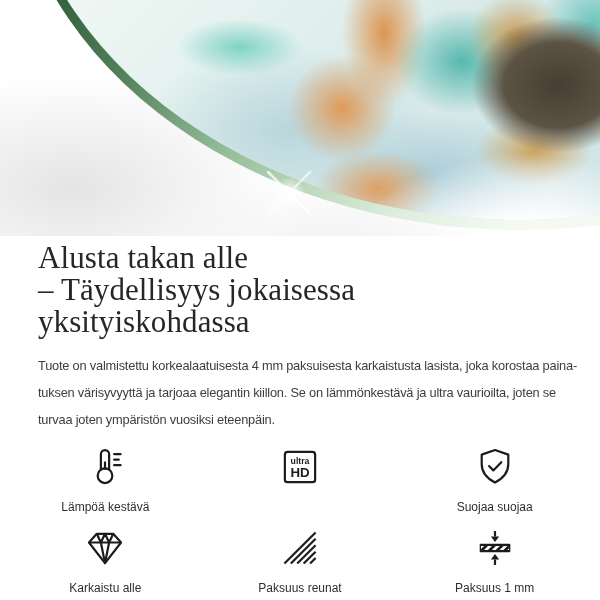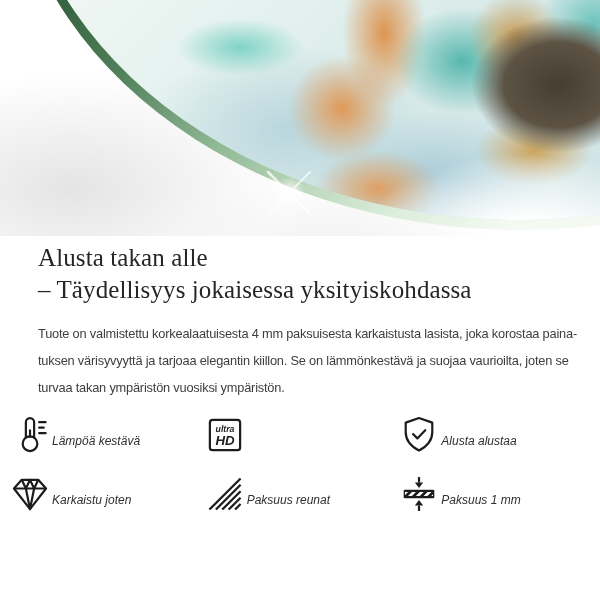--- a/index.html
+++ b/index.html
@@ -54,37 +54,37 @@
       linear-gradient(45deg, transparent 46.5%, rgba(255,255,255,.95) 50%, transparent 53.5%),
       linear-gradient(-45deg, transparent 47.5%, rgba(255,255,255,.85) 50%, transparent 52.5%),
       radial-gradient(circle, rgba(255,255,255,.95) 0%, rgba(255,255,255,0) 52%);
   }
   
   .content{padding:0 38px;}
   h1{
     margin:6px 0 0 0;
     font-family:"Liberation Serif", serif;
     font-weight:400;
-    font-size:25px;line-height:32px;
+    font-size:31px;line-height:32px;
     color:var(--text-heading,#262626);
     letter-spacing:.1px;
   }
   h1 span{display:block;}
   .para{margin:14px 0 0 0;}
   .para span{
     display:block;white-space:nowrap;
     font-size:12.8px;line-height:27px;letter-spacing:-.2px;
     color:var(--text-body,#3d3d3d);
   }
   
   .features{
     margin-top:12px;padding:0 8px;
     display:grid;grid-template-columns:1fr 1fr 1fr;row-gap:12px;
   }
-  .feature{display:flex;flex-direction:row;align-items:center;font-style:italic;}
+  .feature{display:flex;flex-direction:column;align-items:center;}
   .icon-wrap{height:47px;display:flex;align-items:flex-start;justify-content:center;}
   .feature-label{
     margin-top:8px;font-size:12px;line-height:14px;
     color:var(--text-label,#2f2f2f);text-align:center;
   }
   .icn{stroke:var(--icon,#1c1c1c);fill:none;stroke-width:2.4;}
 </style>
 </head>
 <body>
 
@@ -94,22 +94,22 @@
   <div class="sparkle"></div>
 </div>
 
 <div class="content">
   <h1>
     <span>Alusta takan alle</span>
     <span>– Täydellisyys jokaisessa yksityiskohdassa</span>
   </h1>
   <div class="para">
     <span>Tuote on valmistettu korkealaatuisesta 4 mm paksuisesta karkaistusta lasista, joka korostaa paina-</span>
-    <span>tuksen värisyvyyttä ja tarjoaa elegantin kiillon. Se on lämmönkestävä ja suojaa vaurioilta, joten se</span>
-    <span>turvaa takan ympäristön vuosiksi ympäristön.</span>
+    <span>tuksen värisyvyyttä ja tarjoaa elegantin kiillon. Se on lämmönkestävä ja ultra vaurioilta, joten se</span>
+    <span>turvaa joten ympäristön vuosiksi eteenpäin.</span>
   </div>
 </div>
 
 <div class="features">
 
   <div class="feature">
     <div class="icon-wrap">
       <svg width="44" height="44" viewBox="0 0 48 48">
         <path class="icn" d="M19.5 26.5 V10 a4.5 4.5 0 0 1 9 0 V26.5" stroke-linecap="round"></path>
         <circle class="icn" cx="24" cy="33.5" r="8"></circle>
@@ -130,35 +130,35 @@
     </div>
   </div>
 
   <div class="feature">
     <div class="icon-wrap">
       <svg width="44" height="44" viewBox="0 0 48 48">
         <path class="icn" d="M24 5.5 L38.5 10.5 V21 c0 9.6 -6.2 15.6 -14.5 20 c-8.3 -4.4 -14.5 -10.4 -14.5 -20 V10.5 Z" stroke-linejoin="round"></path>
         <path class="icn" d="M17.5 23 l4.7 4.7 8.6 -9" stroke-width="2.6" stroke-linecap="round" stroke-linejoin="round"></path>
       </svg>
     </div>
-    <div class="feature-label">Alusta alustaa</div>
+    <div class="feature-label">Suojaa suojaa</div>
   </div>
 
   <div class="feature">
     <div class="icon-wrap">
       <svg width="44" height="44" viewBox="0 0 48 48">
         <g class="icn" stroke-width="1.9" stroke-linejoin="round">
           <path d="M15 8.5 H33 L41.5 18 L24 40.5 L6.5 18 Z"></path>
           <path d="M6.5 18 H41.5"></path>
           <path d="M15 8.5 L19.5 18 L24 8.5 L28.5 18 L33 8.5"></path>
           <path d="M19.5 18 L24 40.5 L28.5 18"></path>
         </g>
       </svg>
     </div>
-    <div class="feature-label">Karkaistu joten</div>
+    <div class="feature-label">Karkaistu alle</div>
   </div>
 
   <div class="feature">
     <div class="icon-wrap">
       <svg width="44" height="44" viewBox="0 0 48 48">
         <g class="icn" stroke-width="3.2">
           <path d="M7 41 L41 7"></path>
           <path d="M14 41 L41 14"></path>
           <path d="M21 41 L41 21"></path>
           <path d="M28 41 L41 28"></path>

